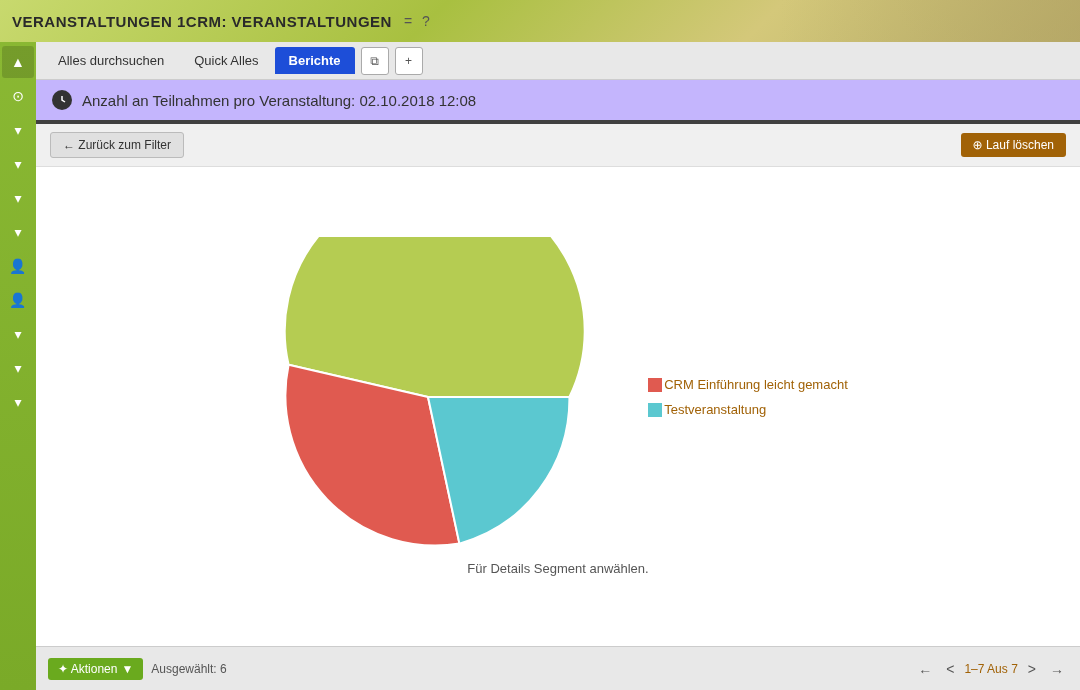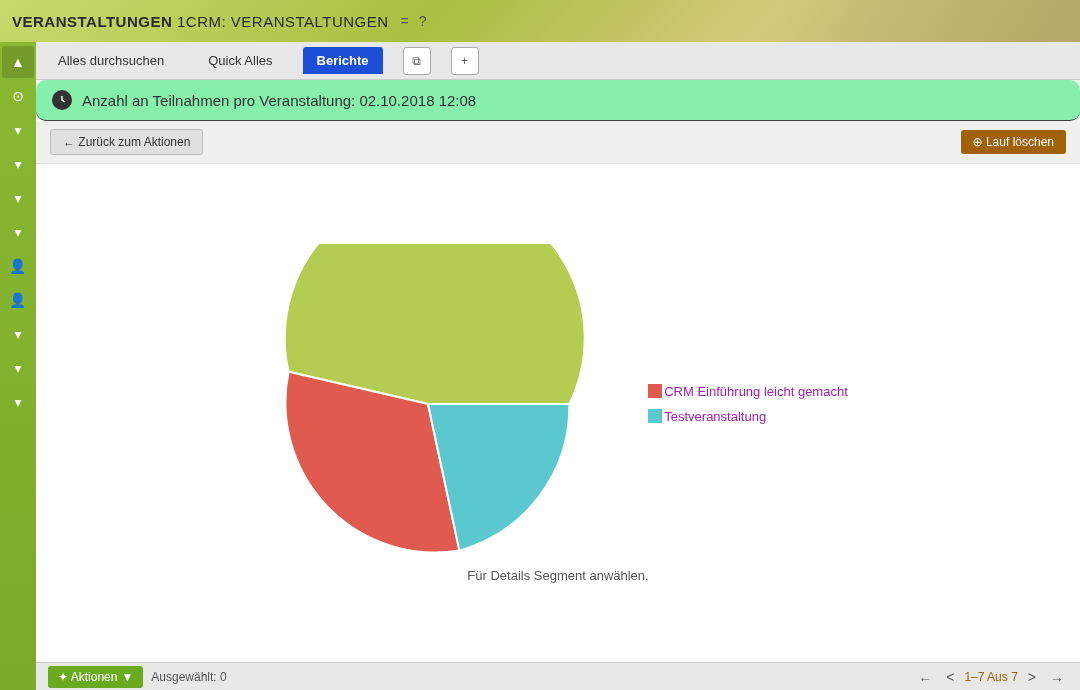--- a/index.html
+++ b/index.html
@@ -18,21 +18,21 @@
     .top-header-bg {
       position: absolute; right: 0; top: 0; width: 300px; height: 42px;
       background: linear-gradient(to right, transparent, rgba(180,160,100,0.5));
     }
     .header-title {
       font-size: 15px;
       font-weight: bold;
       color: #2a2a2a;
       letter-spacing: 0.5px;
     }
-    .header-title span.bold { font-weight: 400; }
+    .header-title span.bold { font-weight: 700; }
     .header-icons {
       display: flex; gap: 10px; margin-left: 12px; align-items: center;
     }
     .header-icon { color: #555; font-size: 14px; cursor: pointer; }
 
     
     .main-layout {
       display: flex;
       flex: 1;
       overflow: hidden;
@@ -70,21 +70,21 @@
     }
 
     
     .tab-bar {
       background: #e8e8e8;
       border-bottom: 1px solid #ccc;
       display: flex;
       align-items: center;
       padding: 0 8px;
       height: 38px;
-      gap: 16px;
+      gap: 2px;
     }
     .tab {
       padding: 6px 14px;
       border-radius: 3px 3px 0 0;
       cursor: pointer;
       font-size: 13px;
       background: transparent;
       border: none;
       color: #333;
     }
@@ -100,27 +100,26 @@
       background: white;
       display: flex; align-items: center; justify-content: center;
       cursor: pointer;
       font-size: 12px;
       color: #555;
       margin-left: 4px;
     }
 
     
     .page-header {
-      background: #86efac;
+      background: #c4b5fd;
       padding: 10px 16px;
-      border-bottom: 1px solid #404040;
+      border-bottom: 4px solid #404040;
       display: flex;
       align-items: center;
       gap: 10px;
-      border-radius: 10px;
     }
     .page-header-icon {
       width: 20px; height: 20px;
       background: #333;
       border-radius: 50%;
       display: flex; align-items: center; justify-content: center;
       color: white;
       font-size: 11px;
       flex-shrink: 0;
     }
@@ -190,39 +189,39 @@
     .legend {
       display: flex;
       flex-direction: column;
       gap: 10px;
     }
     .legend-item {
       display: flex;
       align-items: center;
       gap: 2px;
       font-size: 13px;
-      color: #a21caf;
+      color: #a16207;
     }
     .legend-color {
       width: 14px;
       height: 14px;
       flex-shrink: 0;
     }
 
     .chart-hint {
       margin-top: 4px;
       font-size: 13px;
       color: #555;
     }
 
     
     .bottom-bar {
       background: #e8e8e8;
       border-top: 1px solid #ccc;
-      height: 28px;
+      height: 44px;
       display: flex;
       align-items: center;
       padding: 0 12px;
       justify-content: space-between;
     }
     .bottom-left {
       display: flex;
       align-items: center;
       gap: 8px;
     }
@@ -303,21 +302,21 @@
       <div class="page-header-icon">
         <svg width="16" height="16" viewBox="0 0 16 16">
           <circle cx="8" cy="8" r="7" fill="#333"></circle>
           <path d="M8 4 L8 8 L11 10" stroke="white" stroke-width="1.5" fill="none"></path>
         </svg>
       </div>
       <h1 class="page-header-title">Anzahl an Teilnahmen pro Veranstaltung: 02.10.2018 12:08</h1>
     </div>
 
     <div class="action-bar">
-      <button class="btn btn-default">← Zurück zum Aktionen</button>
+      <button class="btn btn-default">← Zurück zum Filter</button>
       <button class="btn btn-danger">⊕ Lauf löschen</button>
     </div>
 
     <div class="chart-area">
       <div class="chart-container">
 
         <div class="pie-chart-wrapper">
           <svg width="320" height="320" viewBox="-160 -160 320 320">
 
             <path d="M 0,0 L 141.4,0 A 150,150 0 1,0 -139.4,-32.2 Z" fill="#b5cc52" stroke="white" stroke-width="2"></path>
@@ -342,21 +341,21 @@
 
       <div class="chart-hint">Für Details Segment anwählen.</div>
     </div>
 
     <div class="bottom-bar">
       <div class="bottom-left">
         <button class="btn-aktionen">
           <span>✦ Aktionen</span>
           <span>▼</span>
         </button>
-        <span class="selected-count">Ausgewählt: 0</span>
+        <span class="selected-count">Ausgewählt: 6</span>
       </div>
       <div class="bottom-right">
         <button class="pagination-btn">←</button>
         <button class="pagination-btn">&lt;</button>
         <span class="pagination-info">1–7 Aus 7</span>
         <button class="pagination-btn">&gt;</button>
         <button class="pagination-btn">→</button>
       </div>
     </div>
   </div>

